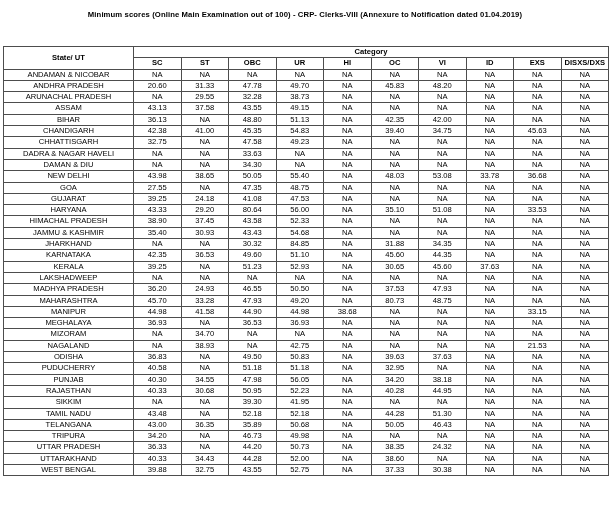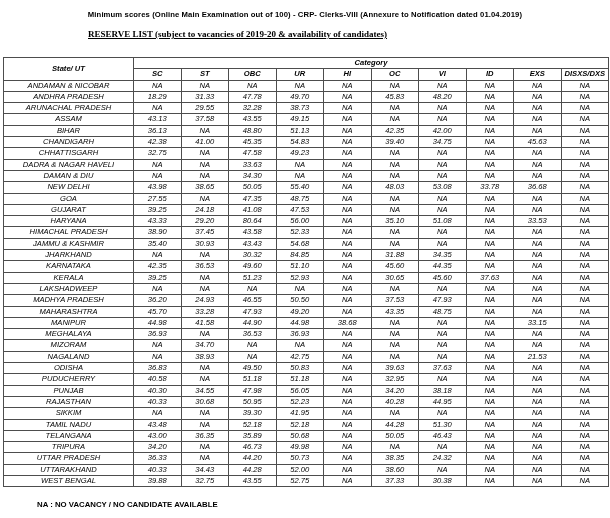--- a/index.html
+++ b/index.html
@@ -24,23 +24,22 @@
     margin: 10px 0 0 88px;
     font-family: "Liberation Serif", serif;
     font-weight: bold;
     font-size: 9px;
     text-decoration: underline;
   }
   table.scores {
     border-collapse: collapse;
     table-layout: fixed;
     width: 605px;
-    margin: 18px 0 0 3px;
+    margin: 27px 0 0 3px;
     border: 1.4px solid #3c3c3c;
-    font-style: italic;
   }
   table.scores td {
     border: 1px solid #4d4d4d;
     font-size: 7.6px;
     line-height: 10.3px;
     padding: 0;
     text-align: center;
     white-space: nowrap;
     overflow: hidden;
   }
@@ -69,21 +68,20 @@
     margin: 13px 0 0 37px;
     font-weight: bold;
     font-size: 7.8px;
   }
 </style>
 </head>
 <body>
 
 <div class="doc">
   <div class="title">Minimum scores (Online Main Examination out of 100) - CRP- Clerks-VIII (Annexure to Notification dated 01.04.2019)</div>
-  <div class="subtitle">RESERVE LIST (subject to vacancies of 2019-20 &amp; availability of candidates)</div>
 
   <table class="scores">
     <colgroup id="cols">
         <col style="width: 130px;">
         <col style="width: 47.5px;">
         <col style="width: 47.5px;">
         <col style="width: 47.5px;">
         <col style="width: 47.5px;">
         <col style="width: 47.5px;">
         <col style="width: 47.5px;">
@@ -119,21 +117,21 @@
           <td class="value-cell">NA</td>
           <td class="value-cell">NA</td>
           <td class="value-cell">NA</td>
           <td class="value-cell">NA</td>
           <td class="value-cell">NA</td>
           <td class="value-cell">NA</td>
           <td class="value-cell">NA</td>
         </tr>
         <tr>
           <td class="state-cell">ANDHRA PRADESH</td>
-          <td class="value-cell">18.29</td>
+          <td class="value-cell">20.60</td>
           <td class="value-cell">31.33</td>
           <td class="value-cell">47.78</td>
           <td class="value-cell">49.70</td>
           <td class="value-cell">NA</td>
           <td class="value-cell">45.83</td>
           <td class="value-cell">48.20</td>
           <td class="value-cell">NA</td>
           <td class="value-cell">NA</td>
           <td class="value-cell">NA</td>
         </tr>
@@ -371,21 +369,21 @@
           <td class="value-cell">NA</td>
           <td class="value-cell">NA</td>
         </tr>
         <tr>
           <td class="state-cell">MAHARASHTRA</td>
           <td class="value-cell">45.70</td>
           <td class="value-cell">33.28</td>
           <td class="value-cell">47.93</td>
           <td class="value-cell">49.20</td>
           <td class="value-cell">NA</td>
-          <td class="value-cell">43.35</td>
+          <td class="value-cell">80.73</td>
           <td class="value-cell">48.75</td>
           <td class="value-cell">NA</td>
           <td class="value-cell">NA</td>
           <td class="value-cell">NA</td>
         </tr>
         <tr>
           <td class="state-cell">MANIPUR</td>
           <td class="value-cell">44.98</td>
           <td class="value-cell">41.58</td>
           <td class="value-cell">44.90</td>
@@ -575,14 +573,13 @@
           <td class="value-cell">NA</td>
           <td class="value-cell">37.33</td>
           <td class="value-cell">30.38</td>
           <td class="value-cell">NA</td>
           <td class="value-cell">NA</td>
           <td class="value-cell">NA</td>
         </tr>
       </tbody>
   </table>
 
-  <div class="footnote">NA : NO VACANCY / NO CANDIDATE AVAILABLE</div>
 </div>
 
 </body></html>

